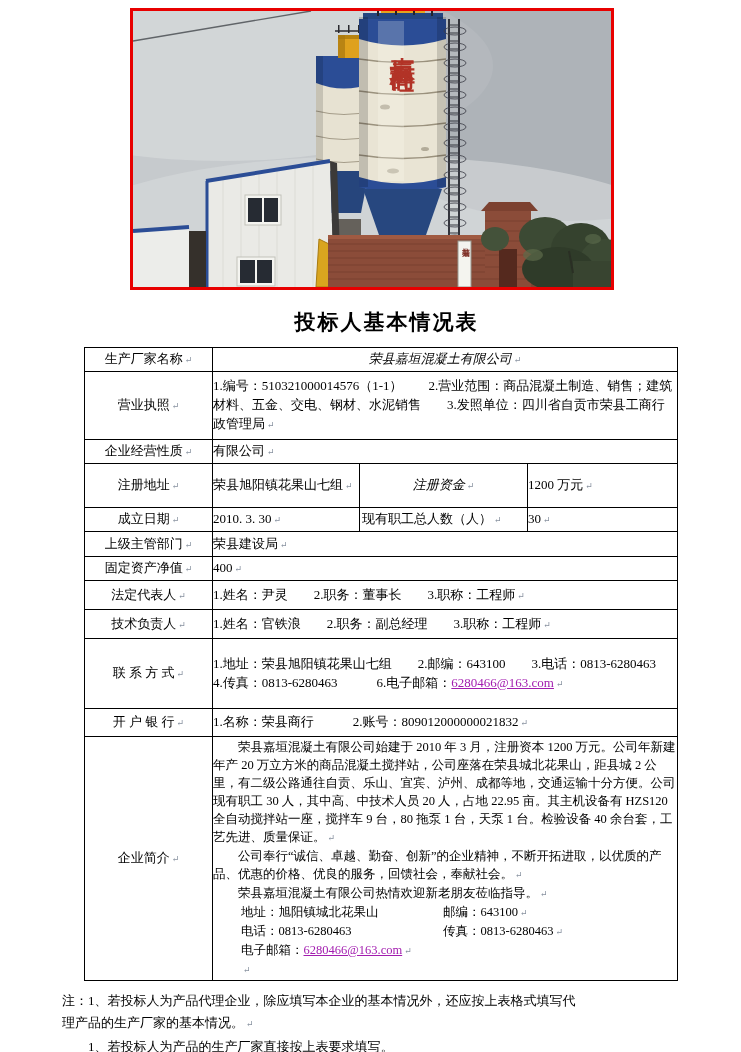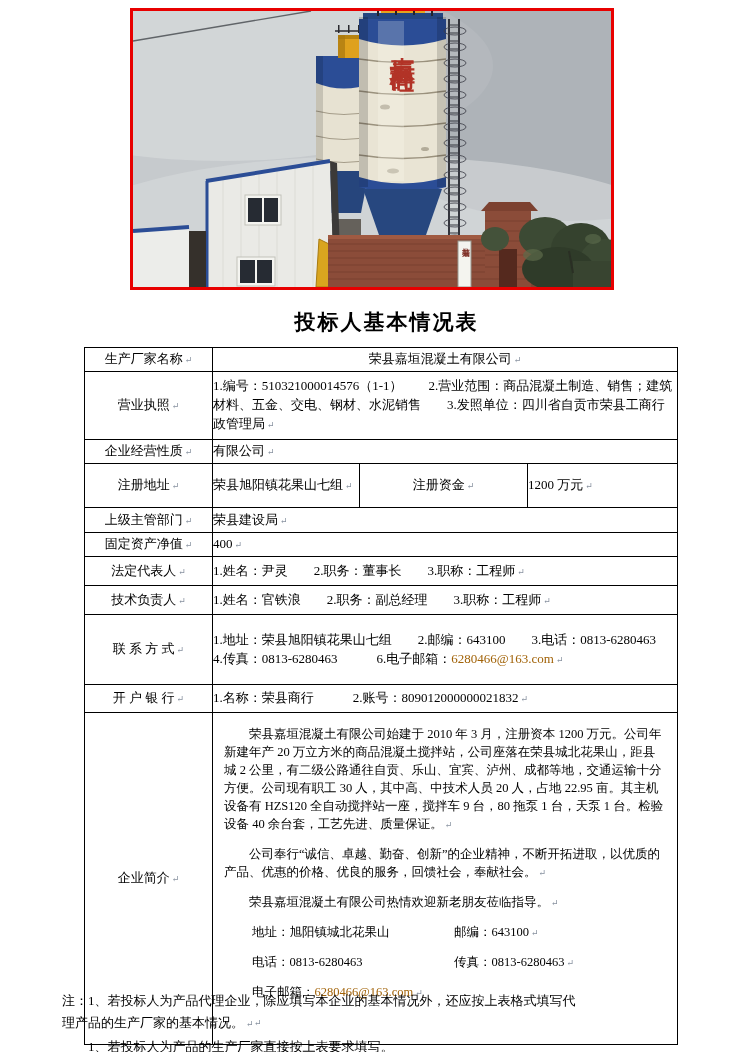--- a/index.html
+++ b/index.html
@@ -33,31 +33,31 @@
   table.info{
     position:absolute;left:84px;top:347px;width:593px;
     border-collapse:collapse;table-layout:fixed;
     font-size:13px;line-height:19px;
   }
   table.info td{
     border:1px solid #000;padding:1px 0;vertical-align:middle;
     overflow-wrap:break-word;word-break:break-all;
   }
   td.lbl{text-align:center;padding:1px 2px;}
-  td.center{text-align:center;}
+  td.center{text-align:center;font-style:italic;}
   tr.r1{height:22px}tr.r2{height:68px}tr.r3{height:24px}tr.r4{height:44px}
   tr.r5{height:24px}tr.r6{height:25px}tr.r7{height:24px}tr.r8{height:29px}
   tr.r9{height:29px}tr.r10{height:70px}tr.r11{height:28px}tr.r12{height:238px}
   td.addrcell{padding-right:28px;margin-top:44px;}
   td.profile{vertical-align:top;padding:5px 8px 2px 8px;font-size:12.5px;line-height:18px;}
-  td.profile p{margin:11px;}
+  td.profile p{margin:0;}
   p.ind{text-indent:2em;}
   p.addr{padding-left:28px;}
   p.addr .c1{display:inline-block;width:202px;}
-  a.email{color:#a16207;cursor:pointer;}
+  a.email{color:#a21caf;text-decoration:underline;cursor:pointer;}
   .pmark{color:#8892a0;font-size:9px;margin-left:2px;}
   
   .notes{position:absolute;left:62px;top:978px;width:522px;font-size:13px;line-height:22px;margin-top:12px;}
   .notes p{margin:0;overflow-wrap:break-word;}
   .notes p.n2{margin-left:26px;margin-top:1px;}
 </style>
 </head>
 <body>
 
 <div class="photo">
@@ -261,20 +261,26 @@
   <tr class="r3">
     <td class="lbl">企业经营性质<span class="pmark">↵</span></td>
     <td colspan="3">有限公司<span class="pmark">↵</span></td>
   </tr>
   <tr class="r4">
     <td class="lbl">注册地址<span class="pmark">↵</span></td>
     <td class="addrcell">荣县旭阳镇花果山七组<span class="pmark">↵</span></td>
     <td class="center">注册资金<span class="pmark">↵</span></td>
     <td>1200 万元<span class="pmark">↵</span></td>
   </tr>
+  <tr class="r5">
+    <td class="lbl">成立日期<span class="pmark">↵</span></td>
+    <td>2010. 3. 30<span class="pmark">↵</span></td>
+    <td style="padding:1px 2px">现有职工总人数（人）<span class="pmark">↵</span></td>
+    <td>30<span class="pmark">↵</span></td>
+  </tr>
   <tr class="r6">
     <td class="lbl">上级主管部门<span class="pmark">↵</span></td>
     <td colspan="3">荣县建设局<span class="pmark">↵</span></td>
   </tr>
   <tr class="r7">
     <td class="lbl">固定资产净值<span class="pmark">↵</span></td>
     <td colspan="3">400<span class="pmark">↵</span></td>
   </tr>
   <tr class="r8">
     <td class="lbl">法定代表人<span class="pmark">↵</span></td>

